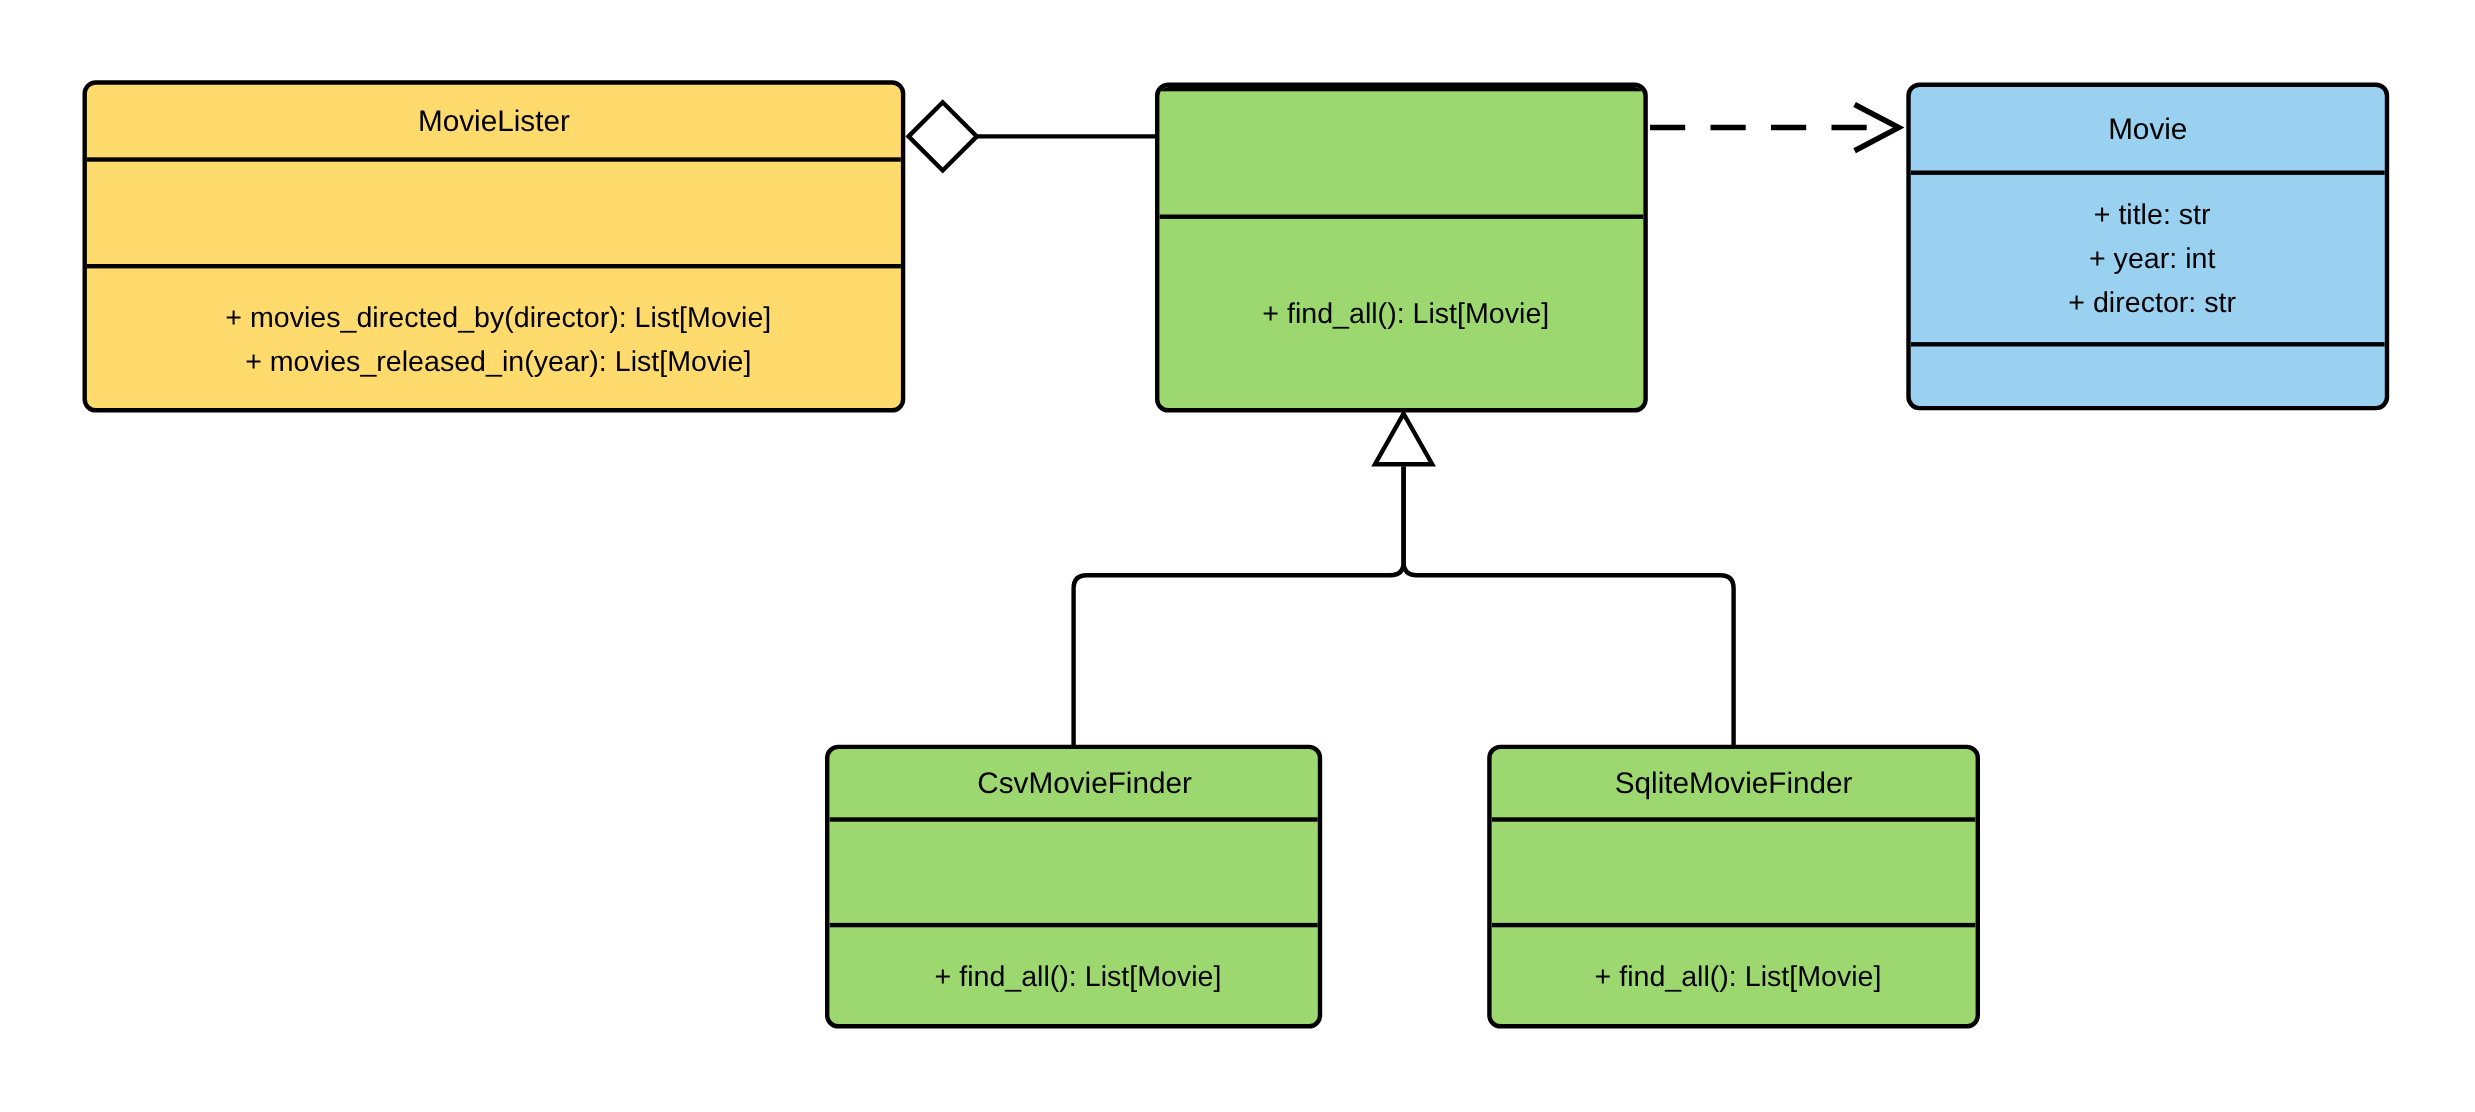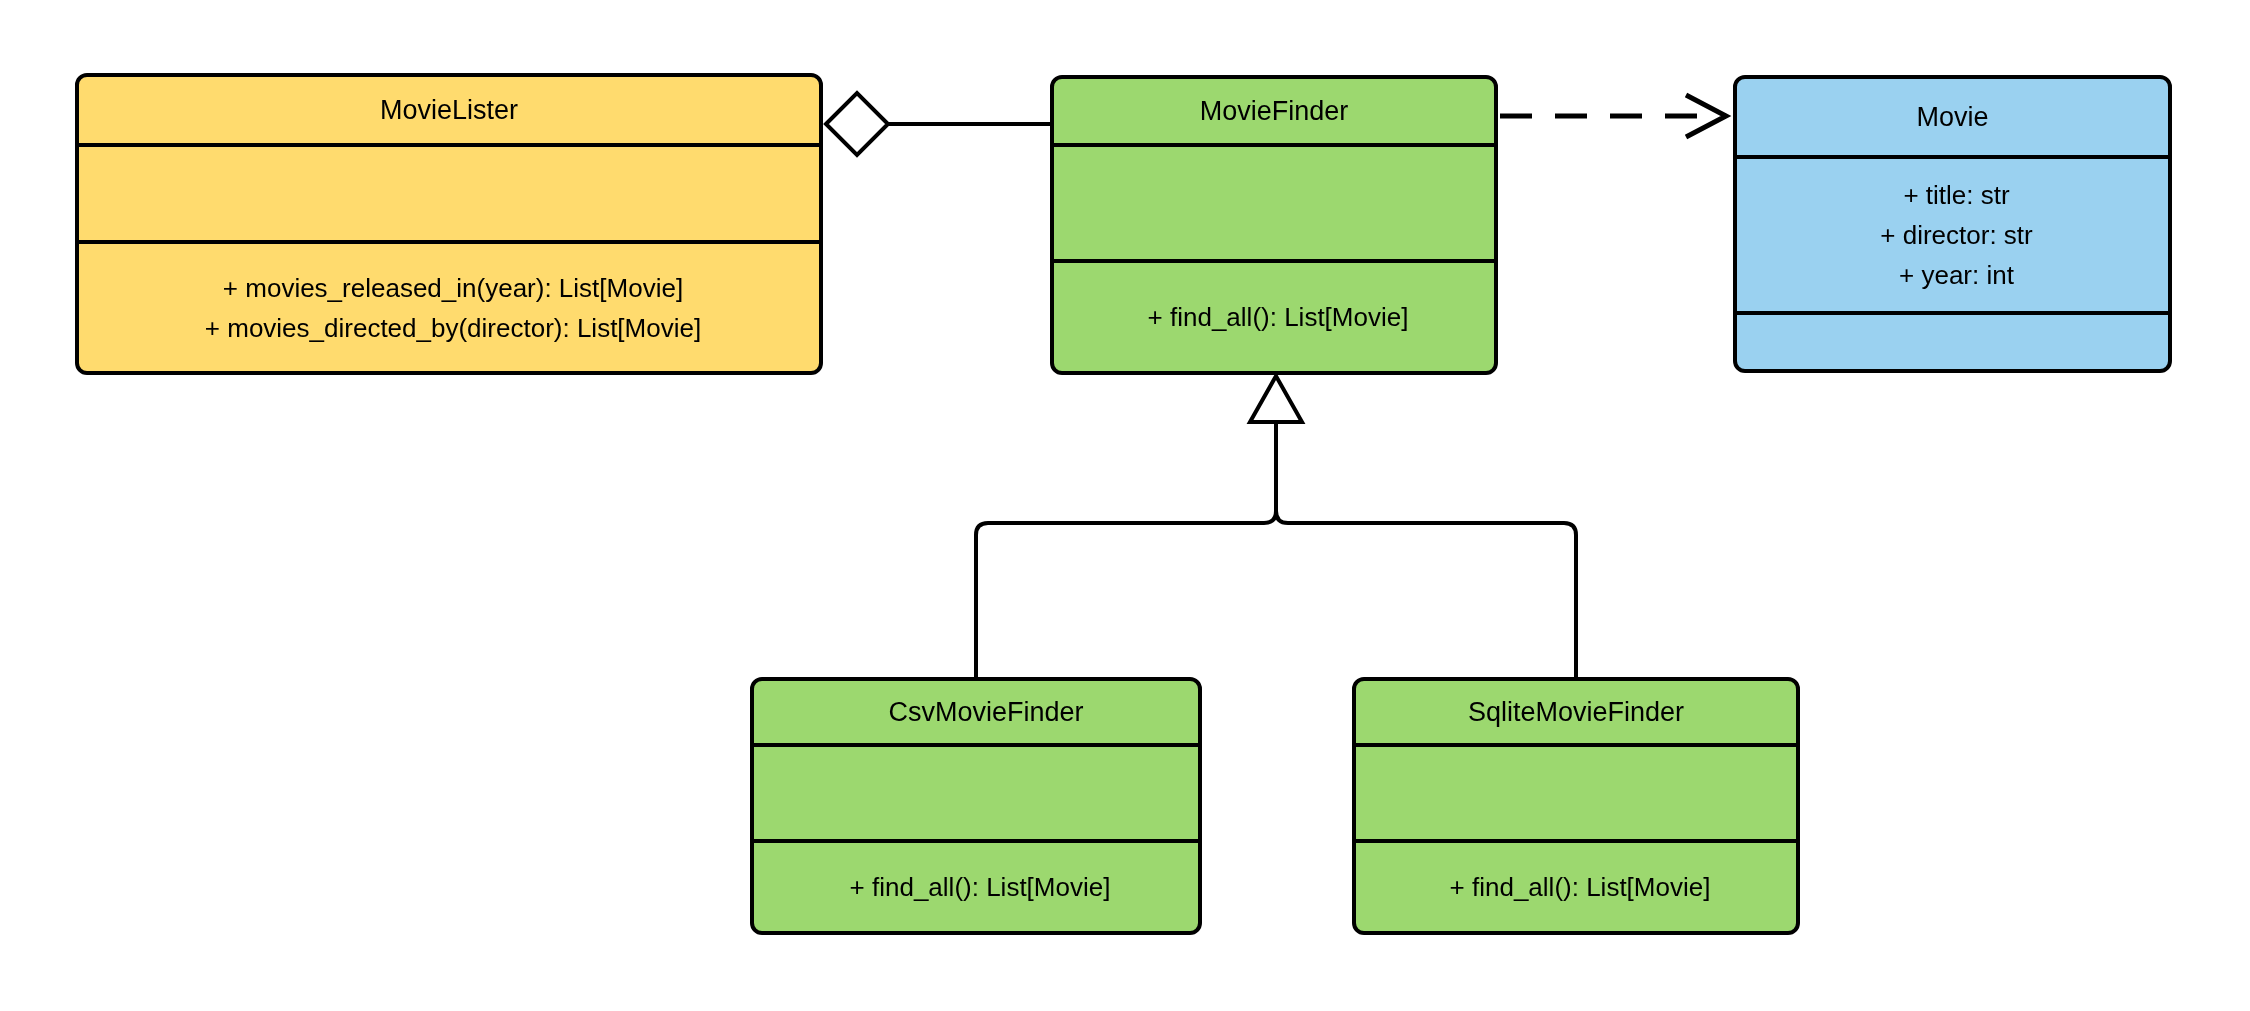--- a/index.html
+++ b/index.html
@@ -130,39 +130,38 @@
       <path class="solid" d="M 1276 424 L 1276 511 Q 1276 523 1288 523 L 1564 523 Q 1576 523 1576 535 L 1576 678"></path>
     </g>
 
     <polygon class="hollow" points="1276,376 1250,422 1302,422"></polygon>
   </svg>
 
   <div class="uml-class box-lister" style="background-color: rgb(255, 219, 110);">
     <div class="sec title">MovieLister</div>
     <div class="sec middle divided"></div>
     <div class="sec members fill-rest divided">
+      <div>+ movies_directed_by(director): List[Movie]</div>
       <div>+ movies_released_in(year): List[Movie]</div>
-      <div>+ movies_directed_by(director): List[Movie]</div>
     </div>
   </div>
 
   <div class="uml-class box-finder" style="background-color: rgb(156, 216, 111);">
-    <div class="sec title">MovieFinder</div>
     <div class="sec middle divided"></div>
     <div class="sec members fill-rest divided">
       <div>+ find_all(): List[Movie]</div>
     </div>
   </div>
 
   <div class="uml-class box-movie" style="background-color: rgb(154, 209, 240);">
     <div class="sec title">Movie</div>
     <div class="sec members middle divided">
       <div>+ title: str</div>
+      <div>+ year: int</div>
       <div>+ director: str</div>
-      <div>+ year: int</div>
     </div>
     <div class="sec fill-rest divided"></div>
   </div>
 
   <div class="uml-class box-csv" style="background-color: rgb(156, 216, 111);">
     <div class="sec title">CsvMovieFinder</div>
     <div class="sec middle divided"></div>
     <div class="sec members fill-rest divided">
       <div>+ find_all(): List[Movie]</div>
     </div>

